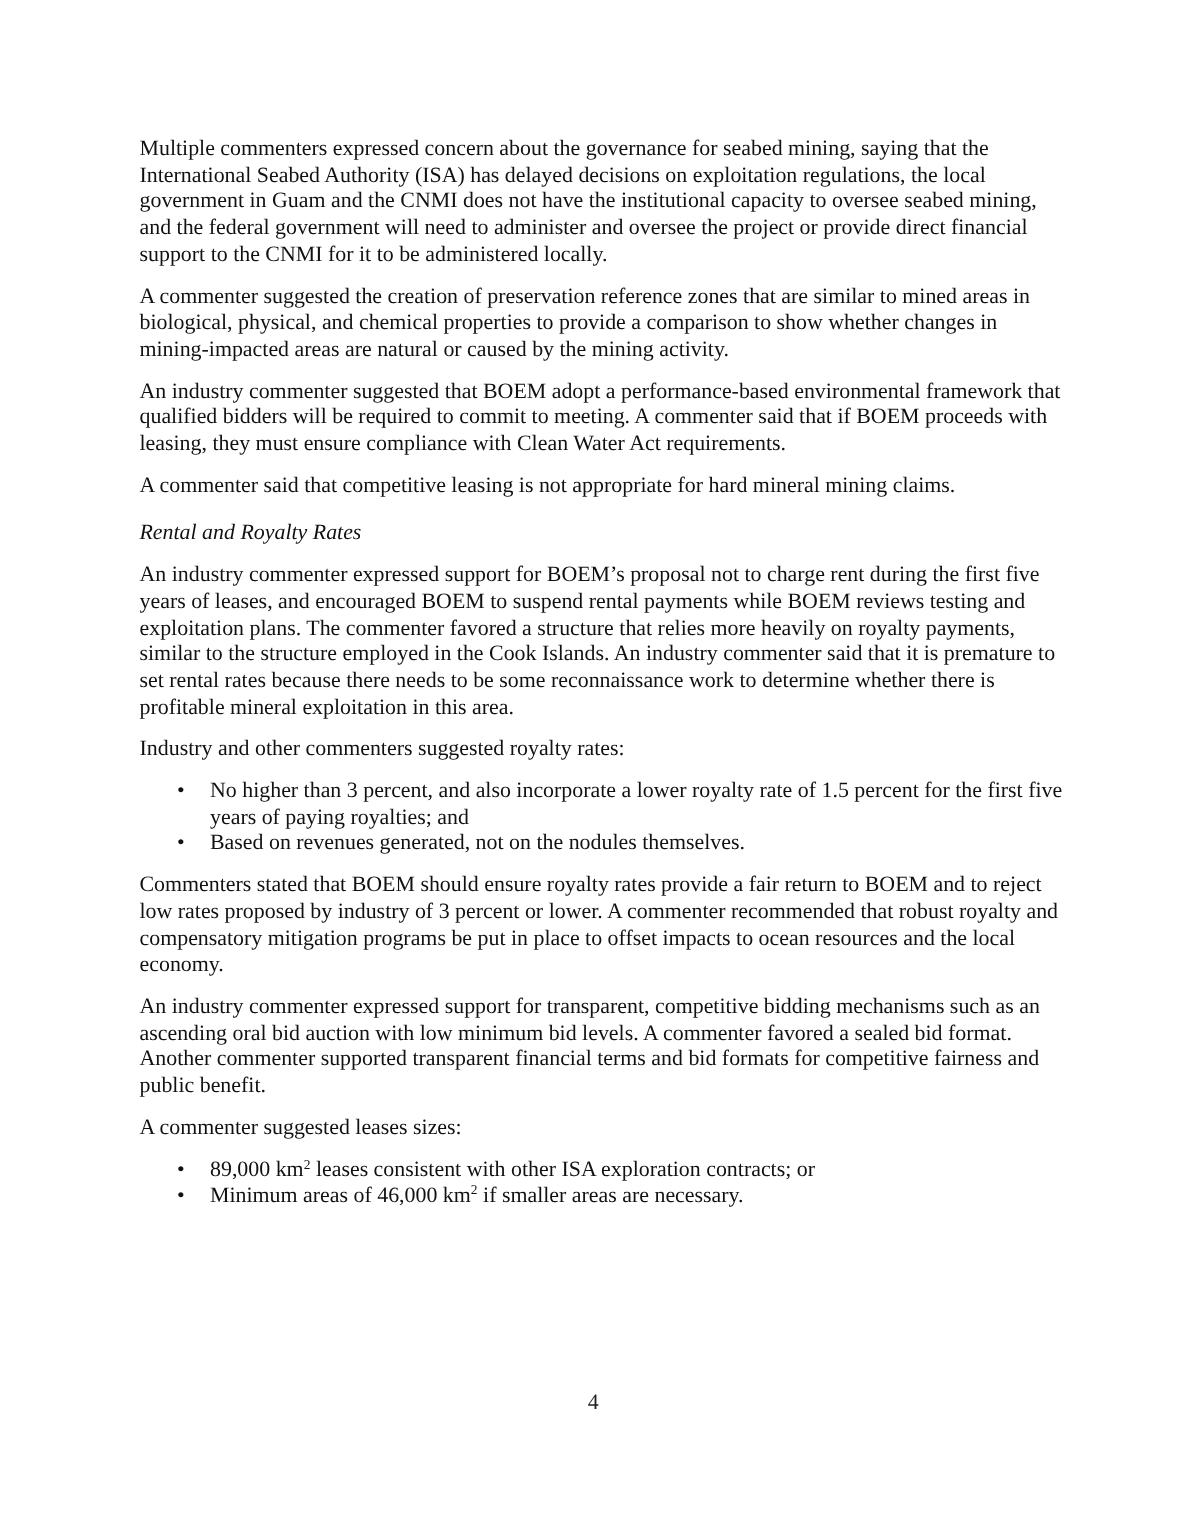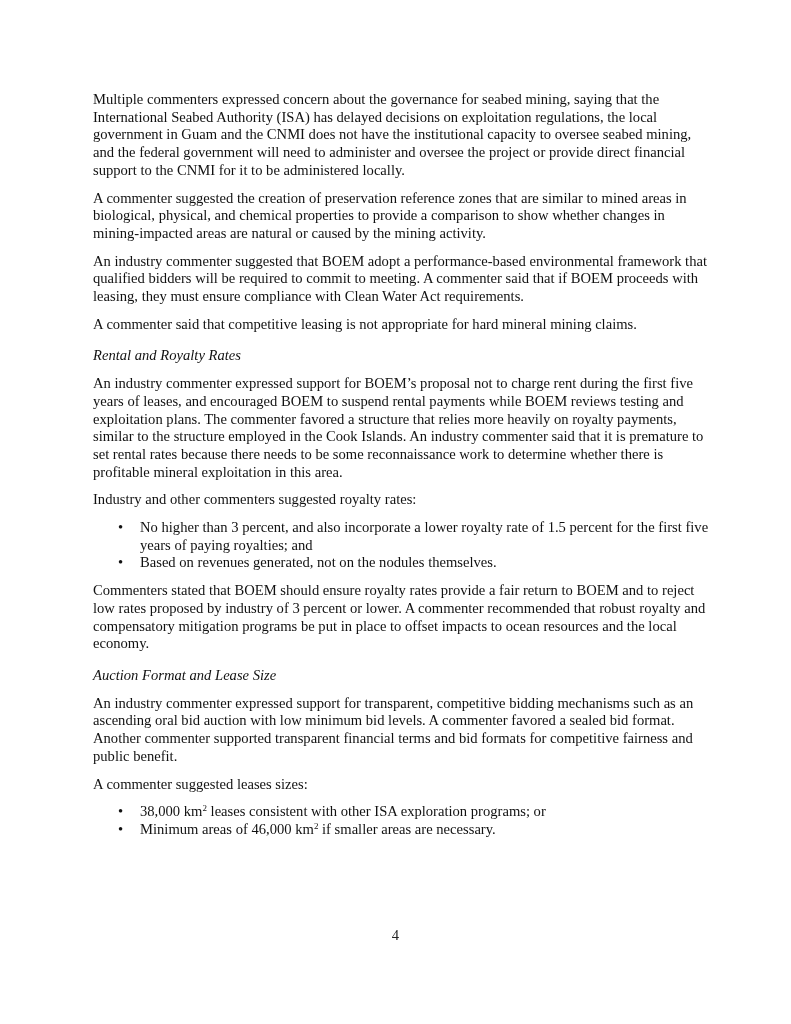--- a/index.html
+++ b/index.html
@@ -86,30 +86,29 @@
       <span>No higher than 3 percent, and also incorporate a lower royalty rate of 1.5 percent for the first five years of paying royalties; and</span>
     </li>
     <li>
       <span class="bullet">•</span>
       <span>Based on revenues generated, not on the nodules themselves.</span>
     </li>
   </ul>
 
   <p class="para">Commenters stated that BOEM should ensure royalty rates provide a fair return to BOEM and to reject low rates proposed by industry of 3 percent or lower. A commenter recommended that robust royalty and compensatory mitigation programs be put in place to offset impacts to ocean resources and the local economy.</p>
 
-  <p class="heading">Auction Format and Lease Size</p>
 
   <p class="para">An industry commenter expressed support for transparent, competitive bidding mechanisms such as an ascending oral bid auction with low minimum bid levels. A commenter favored a sealed bid format. Another commenter supported transparent financial terms and bid formats for competitive fairness and public benefit.</p>
 
   <p class="para">A commenter suggested leases sizes:</p>
 
   <ul class="bullets">
     <li>
       <span class="bullet">•</span>
-      <span>38,000 km</span><sup>2</sup><span> leases consistent with other ISA exploration programs; or</span>
+      <span>89,000 km</span><sup>2</sup><span> leases consistent with other ISA exploration contracts; or</span>
     </li>
     <li>
       <span class="bullet">•</span>
       <span>Minimum areas of 46,000 km</span><sup>2</sup><span> if smaller areas are necessary.</span>
     </li>
   </ul>
 
 
 </div>
 

